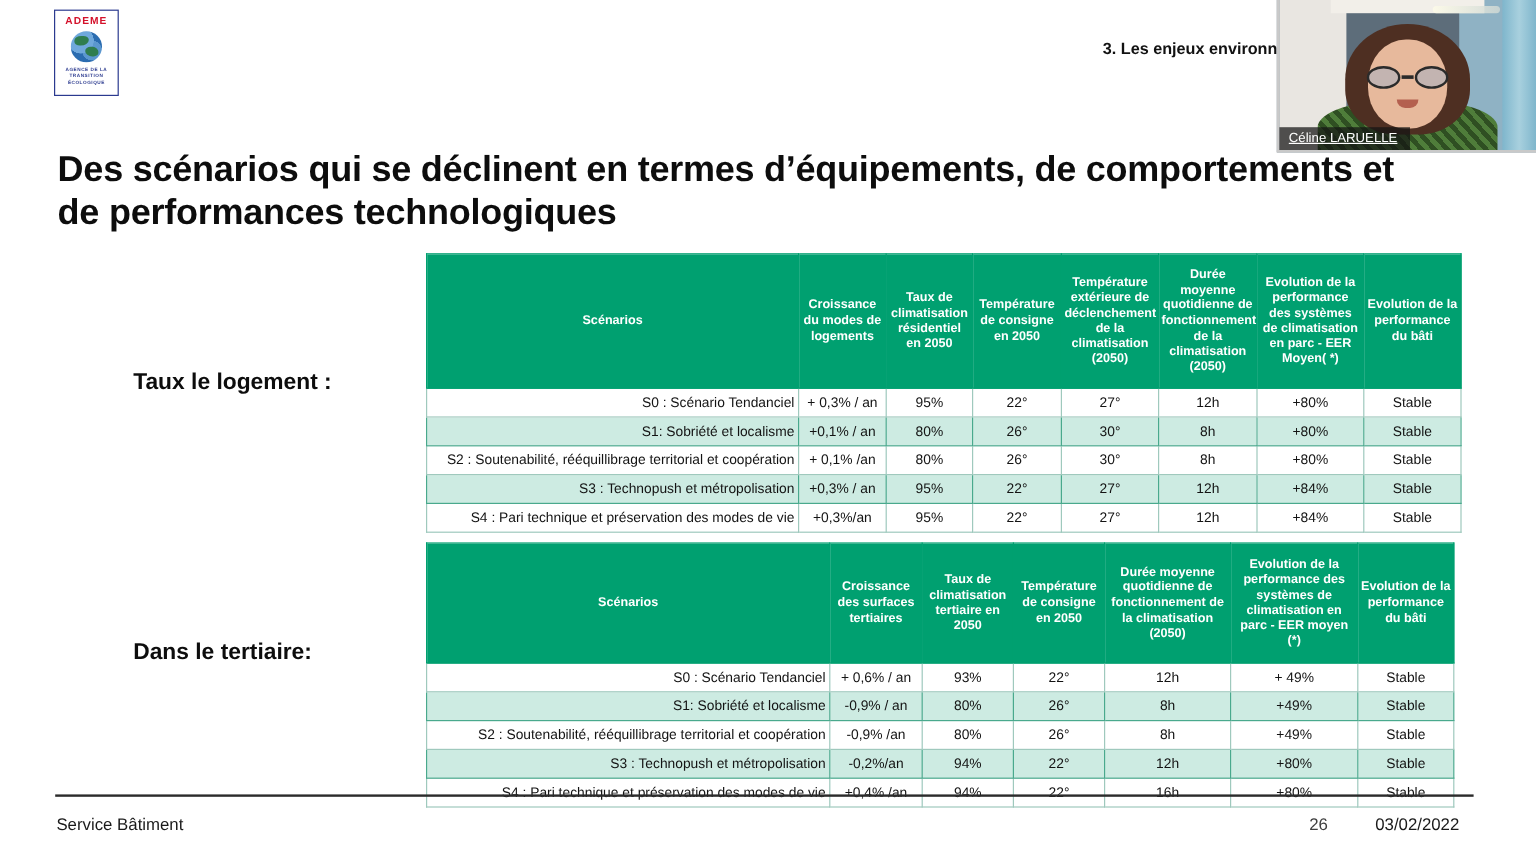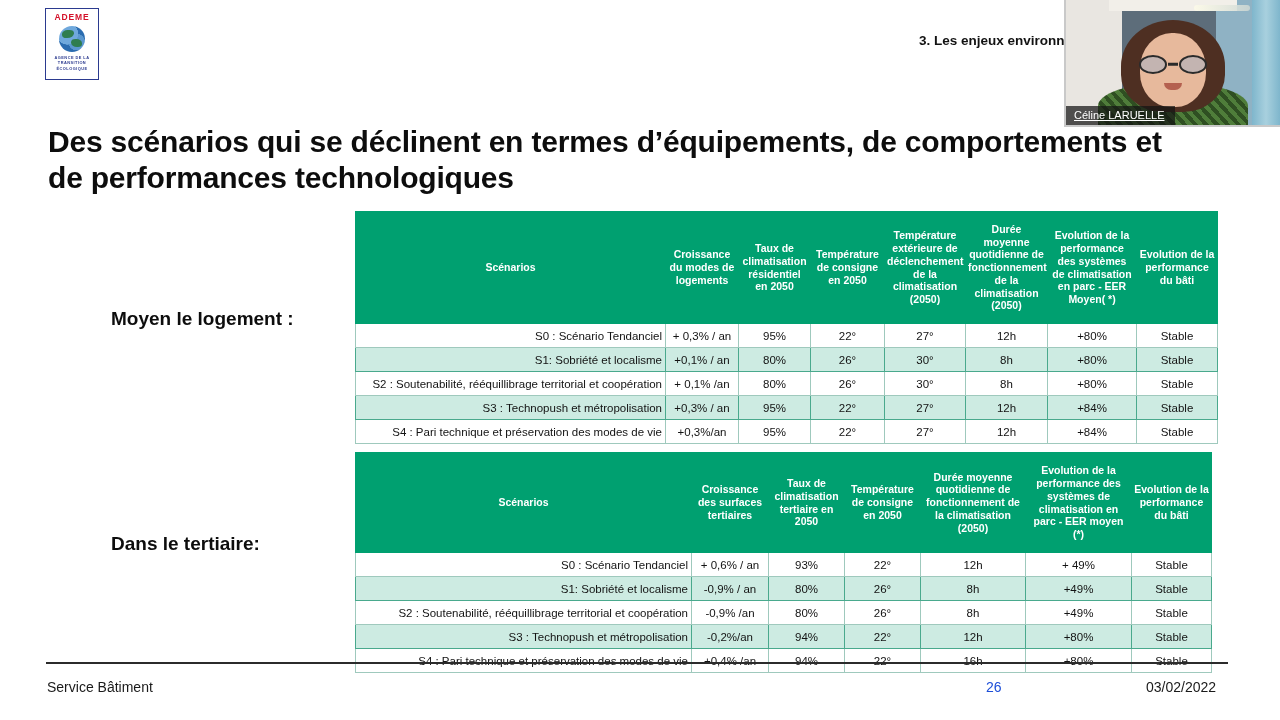--- a/index.html
+++ b/index.html
@@ -267,24 +267,24 @@
   }
   .footer-left {
     position: absolute;
     left: 47px;
     top: 679px;
     font-size: 14px;
     color: #1a1a1a;
   }
   .footer-page {
     position: absolute;
-    left: 986px;
+    left: 1091px;
     top: 679px;
     font-size: 14px;
-    color: #1d4ed8;
+    color: #404040;
   }
   .footer-date {
     position: absolute;
     left: 1146px;
     top: 679px;
     font-size: 14px;
     color: #1a1a1a;
   }
 </style>
 </head>
@@ -319,21 +319,21 @@
   <div class="vt-glasses">
       <i></i>
       <i></i>
     </div>
   <div class="vt-mouth"></div>
   <div class="vt-name">Céline LARUELLE</div>
 </div>
 
 <h1 class="slide-title">Des scénarios qui se déclinent en termes d’équipements, de comportements et de performances technologiques</h1>
 
-<div class="side-label" id="label-logement">Moyen le logement :</div>
+<div class="side-label" id="label-logement">Taux le logement :</div>
 <div class="side-label" id="label-tertiaire">Dans le tertiaire:</div>
 
 <div class="tbl-wrap" id="table1-wrap">
   <table class="sc" id="table1">
     <colgroup>
       <col style="width:310px">
         <col style="width:73px">
         <col style="width:72px">
         <col style="width:74px">
       <col style="width:81px">

